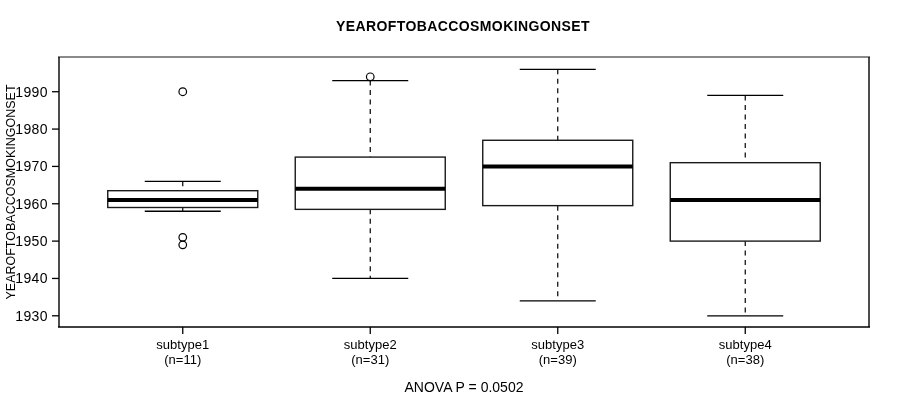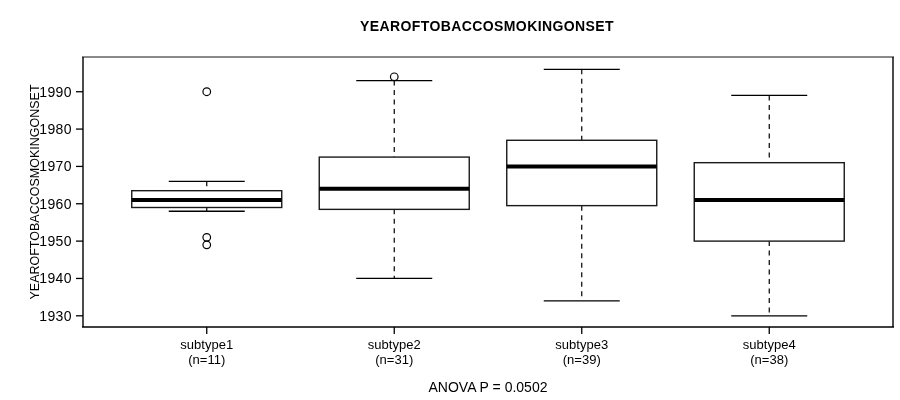--- a/index.html
+++ b/index.html
@@ -1,17 +1,17 @@
 <!DOCTYPE html>
 <html><head>
 <meta charset="utf-8">
 <style>
   html,body{margin:0;padding:0;background:#ffffff;}
   body{width:900px;height:400px;overflow:hidden;font-family:"Liberation Sans",sans-serif;}
-  #stage{position:relative;width:856px;height:400px;background:#ffffff;padding-left:24px;}
+  #stage{position:relative;width:856px;height:400px;background:#ffffff;}
   svg text{fill:#000000;}
   .title-text{font-size:14px;font-weight:bold;letter-spacing:0.4px;}
   .tick-label{font-size:14px;letter-spacing:0.4px;}
   .x-label{font-size:13px;}
   .y-axis-title{font-size:12.5px;}
   .note-text{font-size:14px;}
   .ax{stroke:#000000;stroke-width:1.3;}
   .frame{stroke:#000000;stroke-width:1.4;}
   .frame-top{stroke-width:2.2;}
   .whisker-dash{stroke:#000000;stroke-width:1.2;stroke-dasharray:5,4.5;fill:none;}

